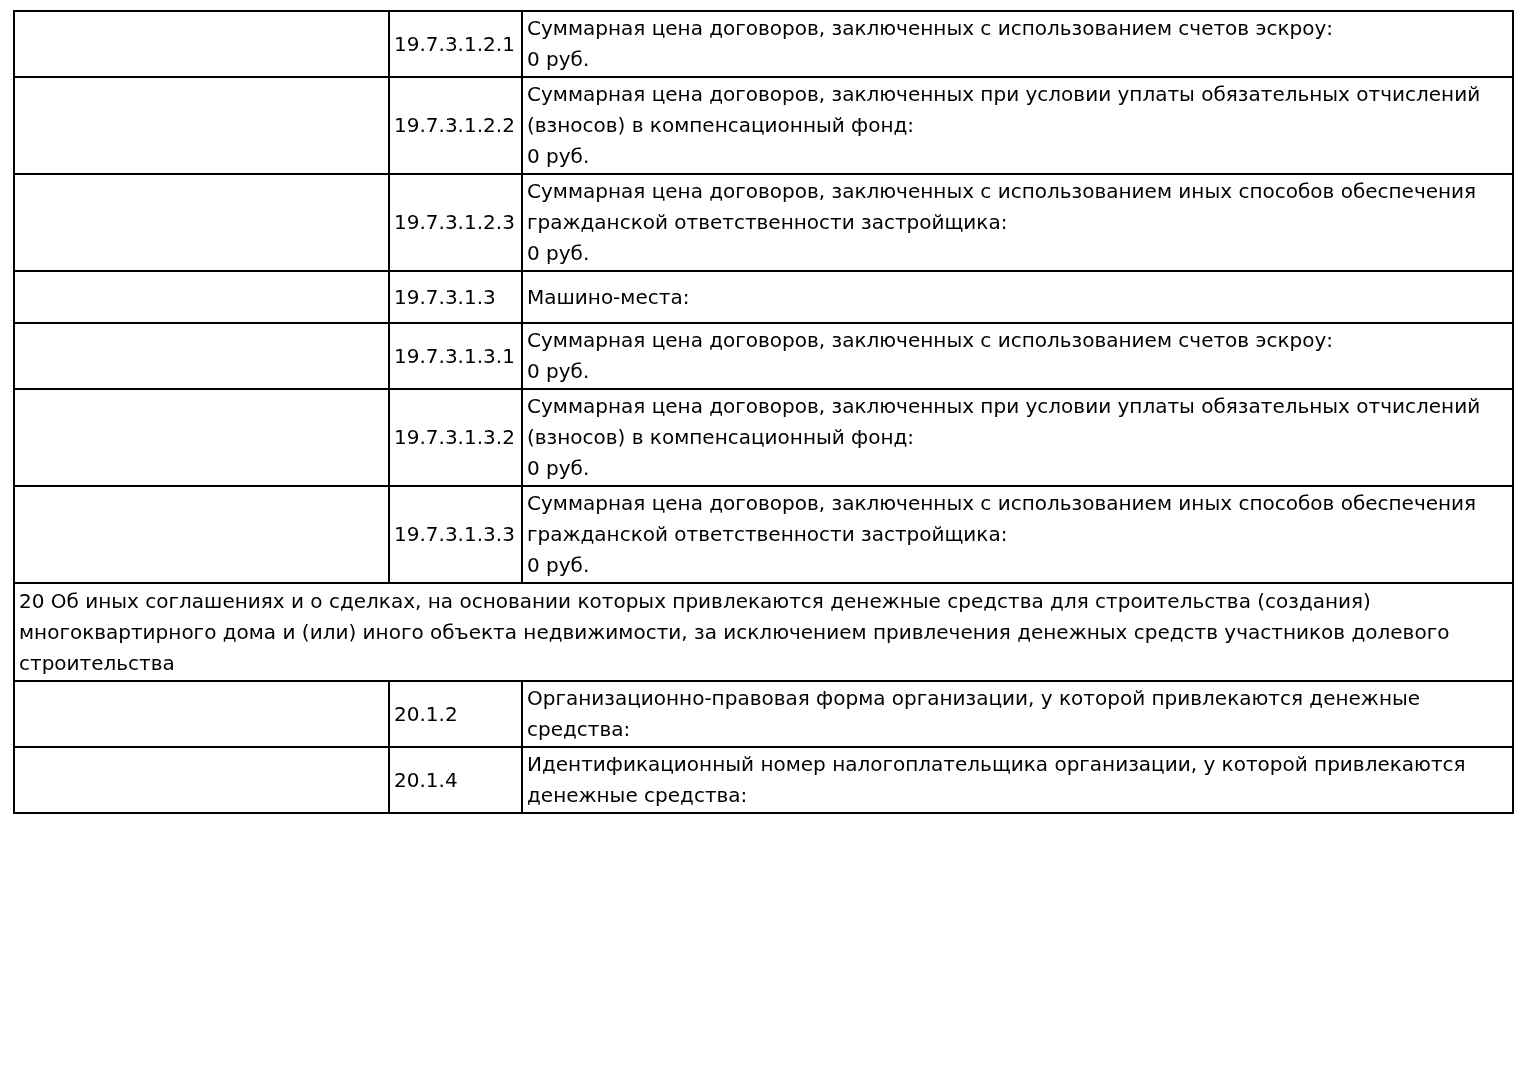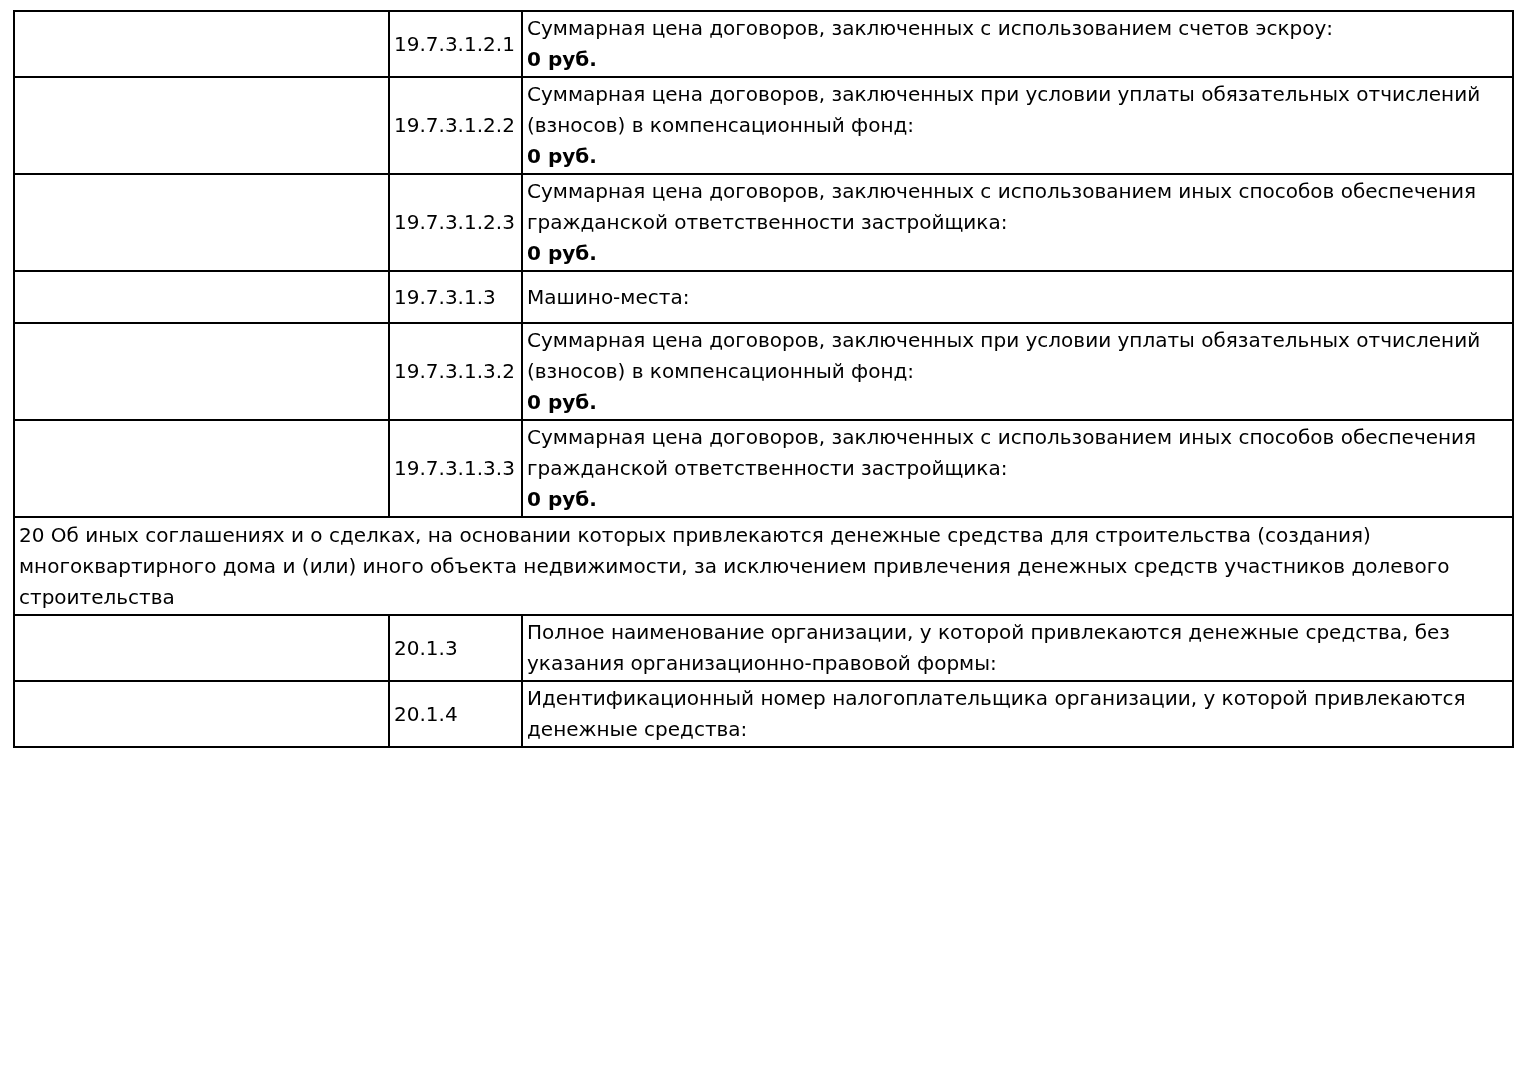--- a/index.html
+++ b/index.html
@@ -30,21 +30,21 @@
     vertical-align: middle;
     white-space: pre-line;
     overflow: hidden;
     word-wrap: break-word;
   }
   td.code-cell {
     white-space: nowrap;
     padding-left: 4px;
   }
   .val {
-    font-weight: bold;
+    font-weight: normal;
   }
   .section-cell {
     vertical-align: middle;
   }
   col.c1 { width: 375px; }
   col.c2 { width: 133px; }
 </style>
 </head>
 <body>
 
@@ -71,42 +71,47 @@
         <td></td>
         <td class="code-cell">19.7.3.1.2.3</td>
         <td><div>Суммарная цена договоров, заключенных с использованием иных способов обеспечения
 гражданской ответственности застройщика:</div><div class="val">0 руб.</div></td>
       </tr>
       <tr style="height:52px;">
         <td></td>
         <td class="code-cell">19.7.3.1.3</td>
         <td><div>Машино-места:</div></td>
       </tr>
+      <tr style="height:63px;">
+        <td></td>
+        <td class="code-cell">19.7.3.1.3.1</td>
+        <td><div>Суммарная цена договоров, заключенных с использованием счетов эскроу:</div><div class="val">0 руб.</div></td>
+      </tr>
       <tr style="height:97px;">
         <td></td>
         <td class="code-cell">19.7.3.1.3.2</td>
         <td><div>Суммарная цена договоров, заключенных при условии уплаты обязательных отчислений
 (взносов) в компенсационный фонд:</div><div class="val">0 руб.</div></td>
       </tr>
       <tr style="height:96px;">
         <td></td>
         <td class="code-cell">19.7.3.1.3.3</td>
         <td><div>Суммарная цена договоров, заключенных с использованием иных способов обеспечения
 гражданской ответственности застройщика:</div><div class="val">0 руб.</div></td>
       </tr>
       <tr style="height:98px;">
         <td colspan="3" class="section-cell">20 Об иных соглашениях и о сделках, на основании которых привлекаются денежные средства для строительства (создания)
 многоквартирного дома и (или) иного объекта недвижимости, за исключением привлечения денежных средств участников долевого
 строительства</td>
       </tr>
-      <tr style="height:63px;">
+      <tr style="height:65px;">
         <td></td>
-        <td class="code-cell">20.1.3</td>
-        <td><div>Полное наименование организации, у которой привлекаются денежные средства, без
-указания организационно-правовой формы:</div></td>
+        <td class="code-cell">20.1.2</td>
+        <td><div>Организационно-правовая форма организации, у которой привлекаются денежные
+средства:</div></td>
       </tr>
       <tr style="height:64px;">
         <td></td>
         <td class="code-cell">20.1.4</td>
         <td><div>Идентификационный номер налогоплательщика организации, у которой привлекаются
 денежные средства:</div></td>
       </tr>
     </tbody>
   </table>
 </div>

